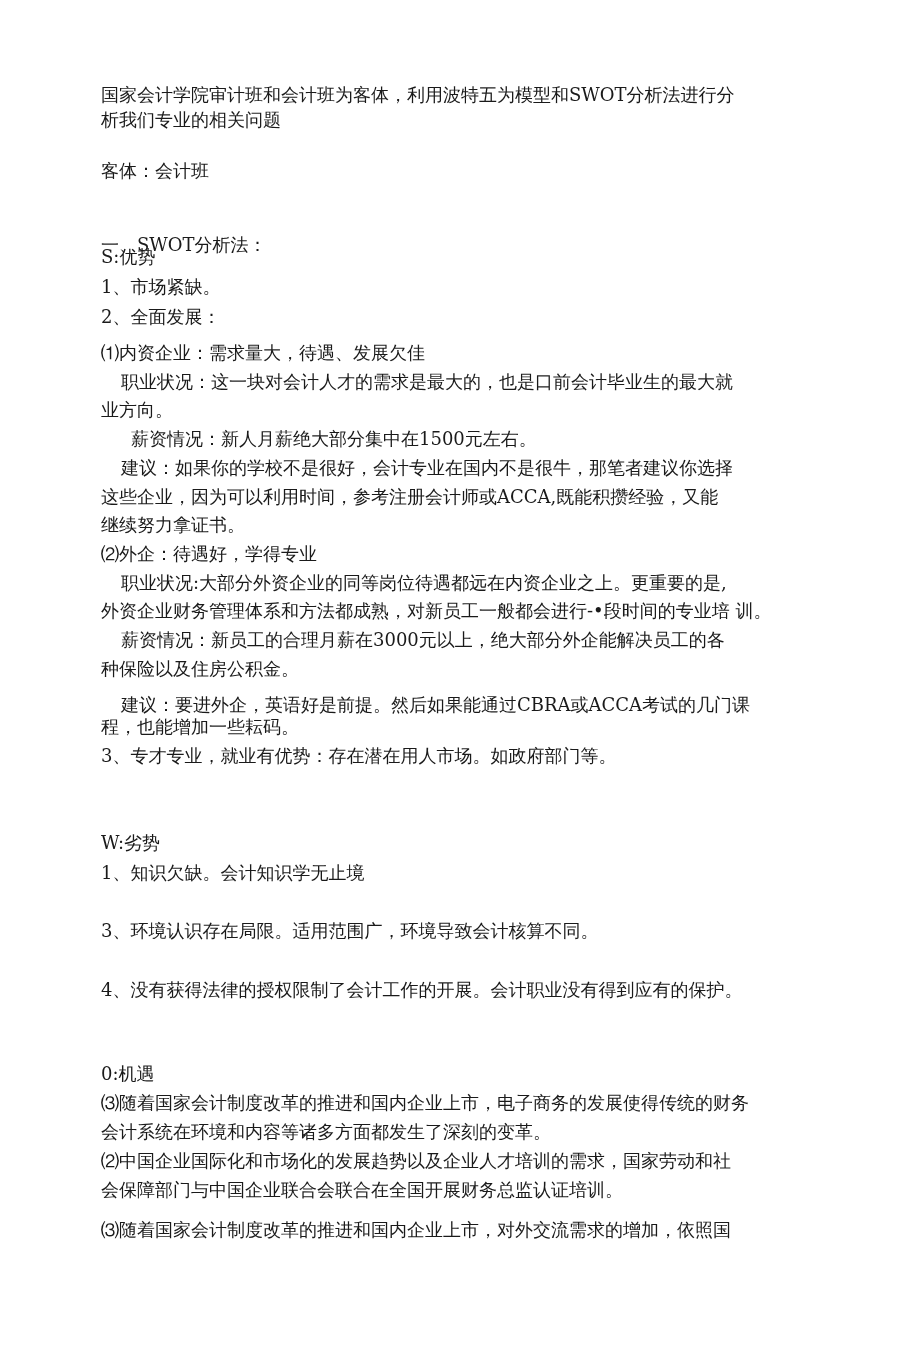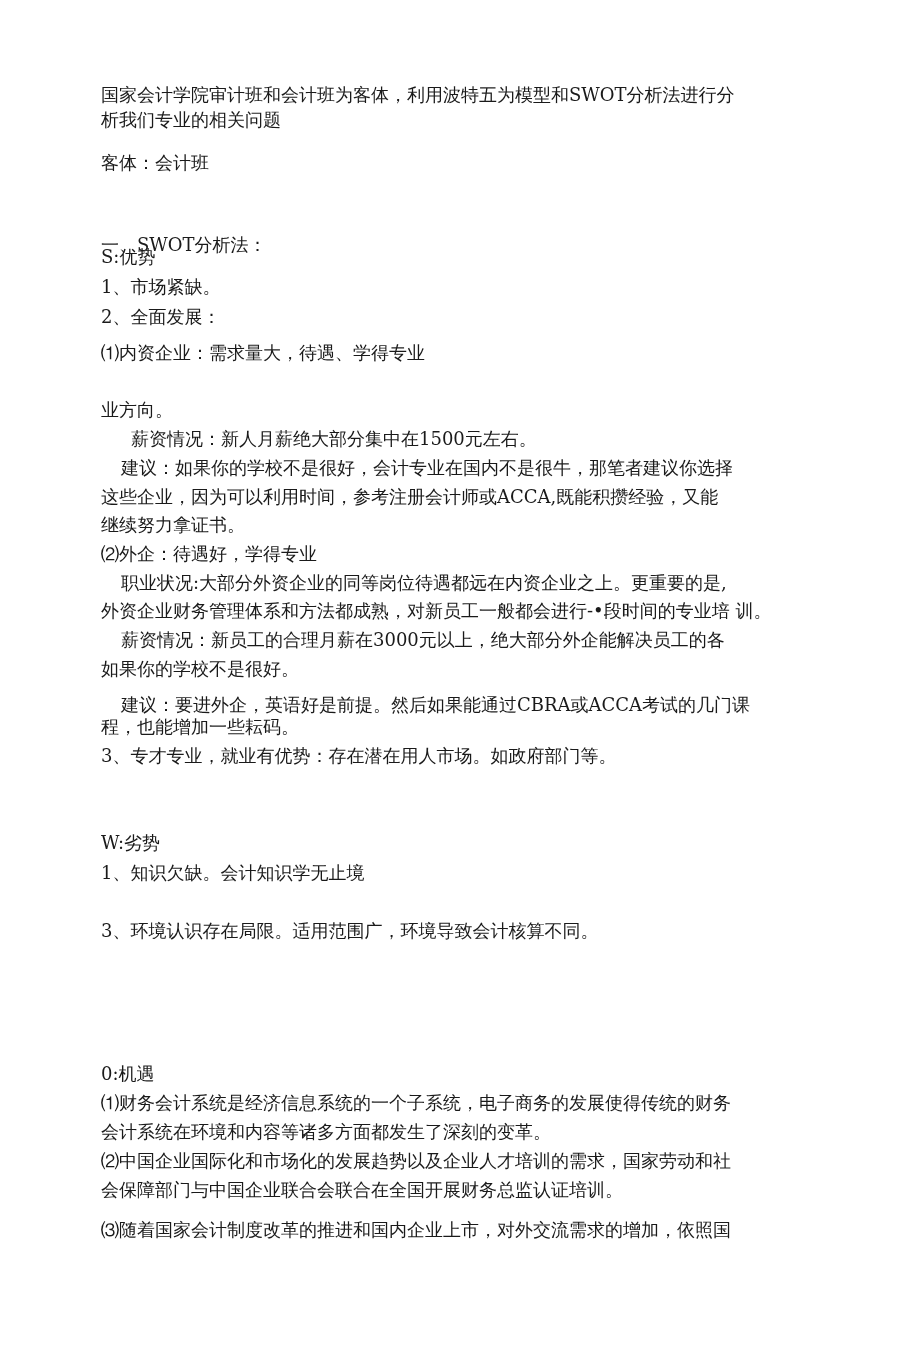--- a/index.html
+++ b/index.html
@@ -34,46 +34,48 @@
   .indent2 { left: 131px; }
 </style>
 </head>
 <body>
 
 <div class="page">
 
   <div class="line" style="top:84px">国家会计学院审计班和会计班为客体，利用波特五为模型和SWOT分析法进行分</div>
   <div class="line" style="top:109px">析我们专业的相关问题</div>
 
-  <div class="line" style="top:152px">客体：会计班</div>
+  <div class="line" style="top:160px">客体：会计班</div>
 
   <div class="line" style="top:234px">一、SWOT分析法：</div>
   <div class="line" style="top:246px">S:优势</div>
 
   <div class="line" style="top:276px">1、市场紧缺。</div>
   <div class="line" style="top:306px">2、全面发展：</div>
-  <div class="line" style="top:342px">⑴内资企业：需求量大，待遇、学得专业</div>
+  <div class="line" style="top:342px">⑴内资企业：需求量大，待遇、发展欠佳</div>
+  <div class="line indent1" style="top:371px">职业状况：这一块对会计人才的需求是最大的，也是口前会计毕业生的最大就</div>
   <div class="line" style="top:399px">业方向。</div>
   <div class="line indent2" style="top:428px">薪资情况：新人月薪绝大部分集中在1500元左右。</div>
   <div class="line indent1" style="top:457px">建议：如果你的学校不是很好，会计专业在国内不是很牛，那笔者建议你选择</div>
   <div class="line" style="top:486px">这些企业，因为可以利用时间，参考注册会计师或ACCA,既能积攒经验，又能</div>
   <div class="line" style="top:514px">继续努力拿证书。</div>
   <div class="line" style="top:543px">⑵外企：待遇好，学得专业</div>
   <div class="line indent1" style="top:572px">职业状况:大部分外资企业的同等岗位待遇都远在内资企业之上。更重要的是,</div>
   <div class="line" style="top:600px">外资企业财务管理体系和方法都成熟，对新员工一般都会进行-•段时间的专业培  训。</div>
   <div class="line indent1" style="top:629px">薪资情况：新员工的合理月薪在3000元以上，绝大部分外企能解决员工的各</div>
-  <div class="line" style="top:658px">如果你的学校不是很好。</div>
+  <div class="line" style="top:658px">种保险以及住房公积金。</div>
   <div class="line indent1" style="top:694px">建议：要进外企，英语好是前提。然后如果能通过CBRA或ACCA考试的几门课</div>
   <div class="line" style="top:716px">程，也能增加一些耘码。</div>
   <div class="line" style="top:745px">3、专才专业，就业有优势：存在潜在用人市场。如政府部门等。</div>
 
   <div class="line" style="top:832px">W:劣势</div>
   <div class="line" style="top:862px">1、知识欠缺。会计知识学无止境</div>
   <div class="line" style="top:920px">3、环境认识存在局限。适用范围广，环境导致会计核算不同。</div>
+  <div class="line" style="top:979px">4、没有获得法律的授权限制了会计工作的开展。会计职业没有得到应有的保护。</div>
 
   <div class="line" style="top:1063px">0:机遇</div>
-  <div class="line" style="top:1092px">⑴财务会计系统是经济信息系统的一个子系统，电子商务的发展使得传统的财务</div>
+  <div class="line" style="top:1092px">⑶随着国家会计制度改革的推进和国内企业上市，电子商务的发展使得传统的财务</div>
   <div class="line" style="top:1150px">⑵中国企业国际化和市场化的发展趋势以及企业人才培训的需求，国家劳动和社</div>
   <div class="line" style="top:1121px">会计系统在环境和内容等诸多方面都发生了深刻的变革。</div>
   <div class="line" style="top:1219px">⑶随着国家会计制度改革的推进和国内企业上市，对外交流需求的增加，依照国</div>
   <div class="line" style="top:1179px">会保障部门与中国企业联合会联合在全国开展财务总监认证培训。</div>
 
 </div>
 
 </body></html>

